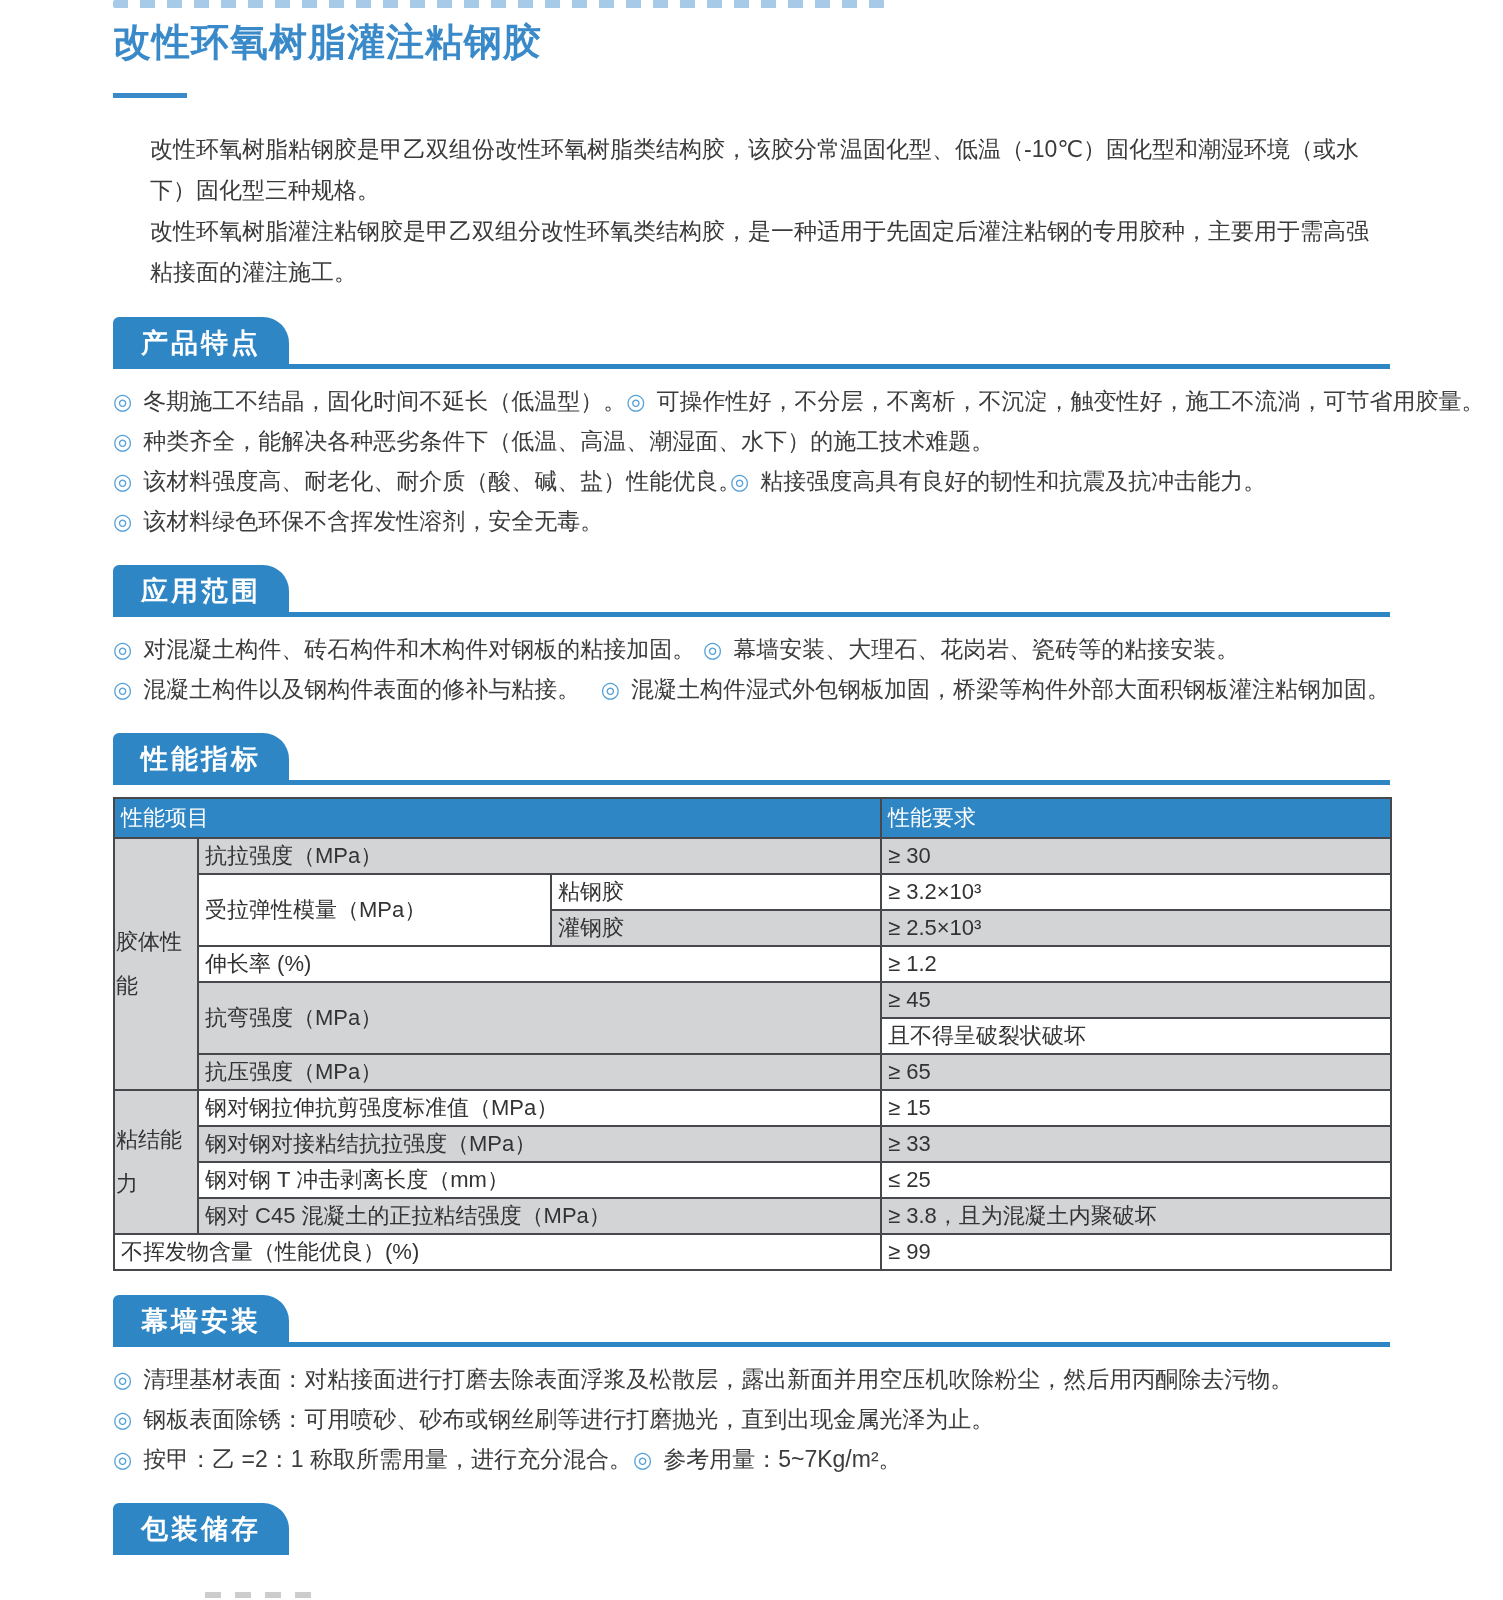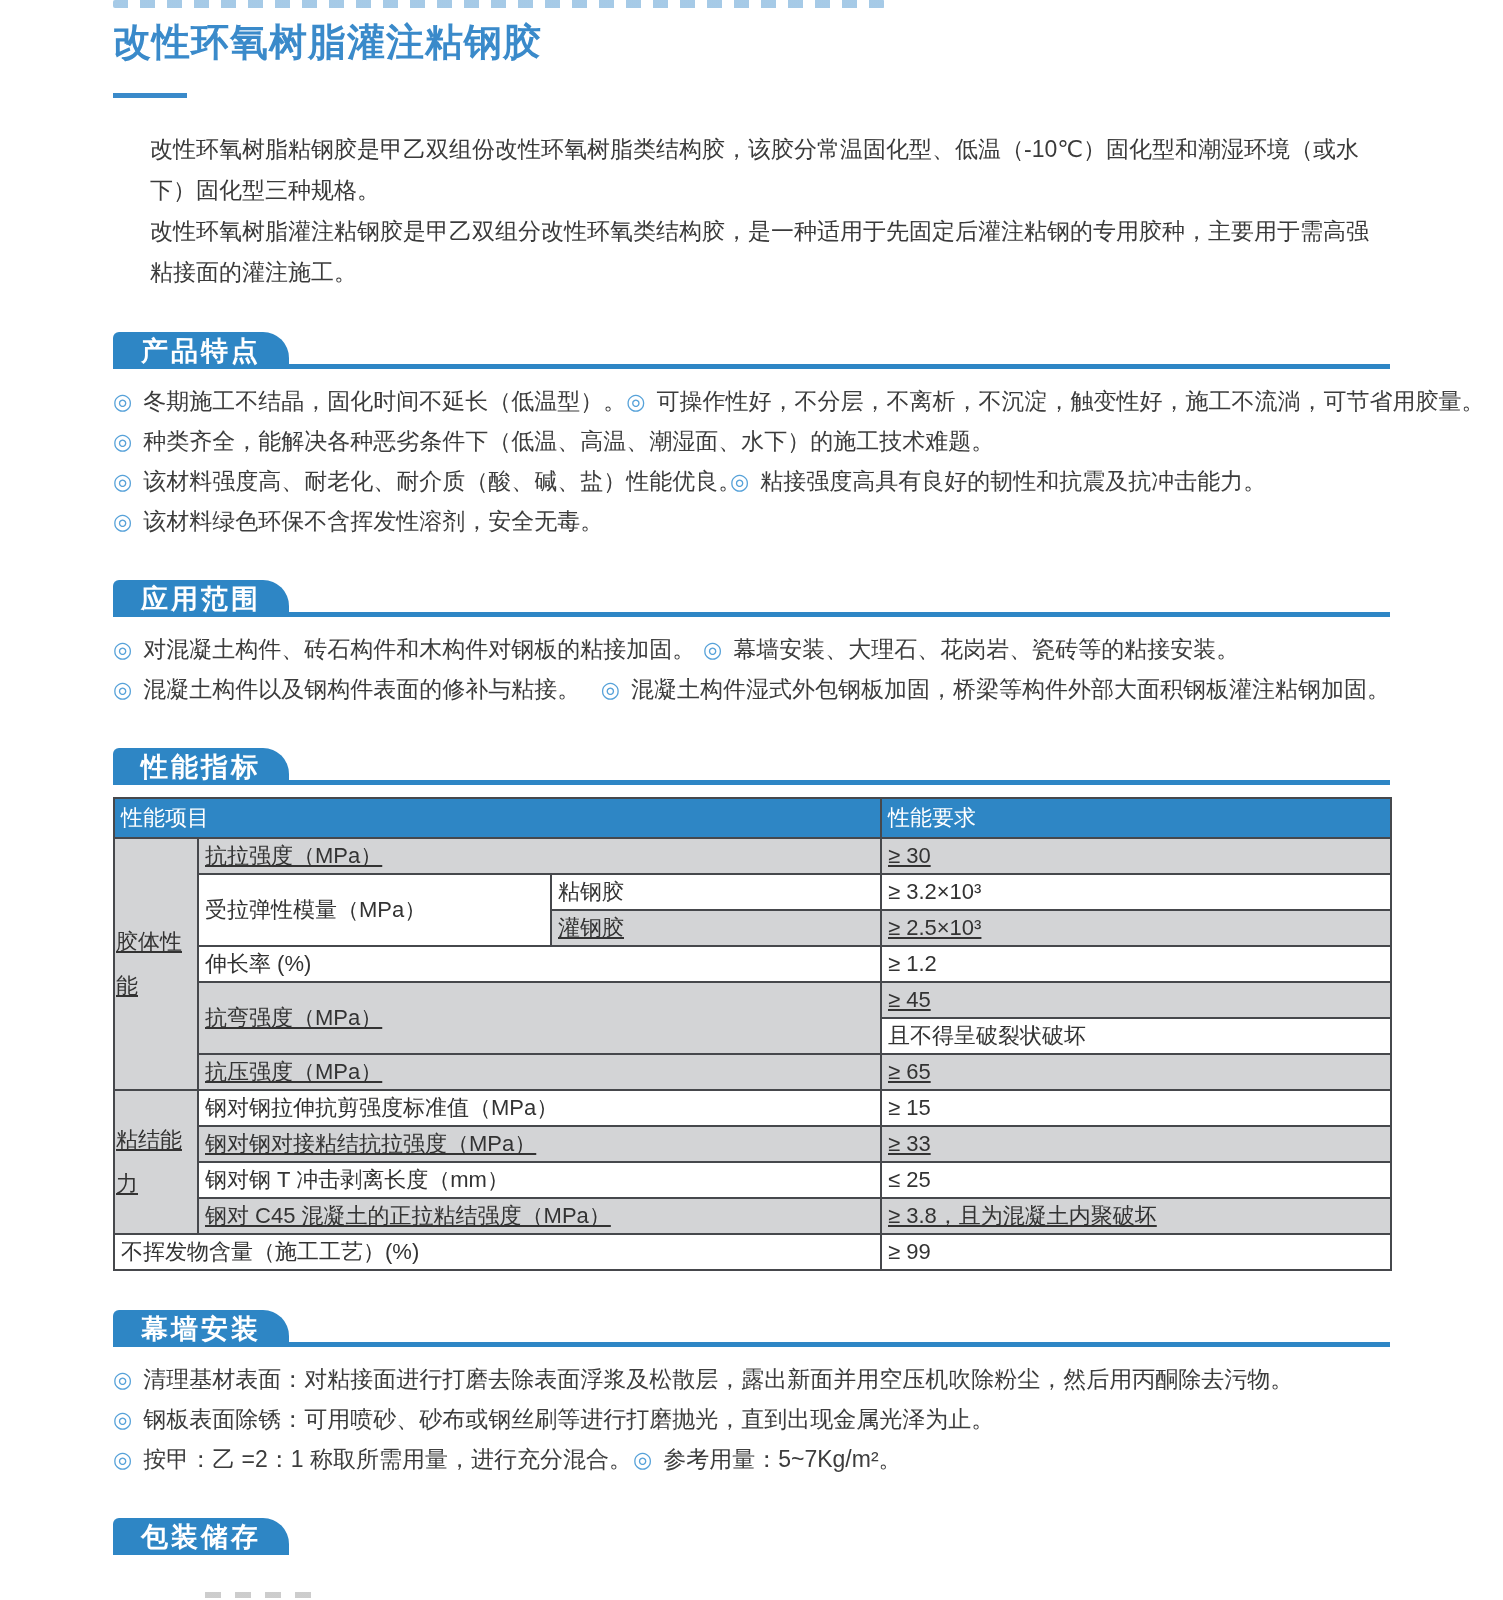--- a/index.html
+++ b/index.html
@@ -20,40 +20,40 @@
     background:repeating-linear-gradient(90deg,#5d9fd3 0 15px,transparent 15px 27px);
   }
   .page-title{margin:9px 0 0;font-size:38px;font-weight:bold;color:var(--title-blue);letter-spacing:1px;}
   .title-dash{width:74px;height:5px;background:var(--title-blue);margin-top:25px;}
   .intro-block{margin-top:31px;}
   .intro{margin:0;padding-left:37px;font-size:23px;line-height:41px;color:#3a3a3a;}
   .section{margin-top:26px;}
   .sec-head{position:relative;height:50px;}
   .sec-rule{position:absolute;left:0;right:0;bottom:0;height:5px;background:var(--accent);}
   .sec-tab{
-    position:absolute;left:0;bottom:0;height:37px;min-width:176px;box-sizing:border-box;
+    position:absolute;left:0;bottom:0;height:52px;min-width:176px;box-sizing:border-box;
     background:var(--accent);color:#fff;font-size:27px;font-weight:bold;letter-spacing:3px;
     display:flex;align-items:center;justify-content:center;padding:0 26px;
     border-radius:6px 26px 0 0;
   }
   .bullets{margin-top:12px;}
   .b-row{display:flex;align-items:center;height:40px;}
   .b-item{display:flex;align-items:baseline;font-size:23px;color:#3c3c3c;white-space:nowrap;}
   .b-icon{color:#57A2D9;margin-right:11px;font-size:22px;flex:0 0 auto;}
   .w520{width:520px;}
   .w617{width:617px;}
   .w590{width:590px;}
   .perf-caption{margin-top:20px;text-align:center;font-size:22px;color:#3b3b3b;}
   table.perf{border-collapse:collapse;width:1277px;margin-top:12px;table-layout:fixed;}
   .perf th,.perf td{
     border:2px solid var(--border-dark);height:34px;text-align:left;vertical-align:middle;
     font-size:22px;padding:0 6px;color:#333;font-weight:normal;line-height:30px;
   }
   .perf th{background:var(--accent);color:#ffffff;height:38px;}
-  .perf td.gray{background:var(--row-gray);text-decoration:underline;}
+  .perf td.gray{background:var(--row-gray);}
   .perf td.white{background:#ffffff;}
   .perf td.group{padding:0 1px;line-height:44px;}
   .bottom-crop{
     position:absolute;left:205px;top:1592px;width:120px;height:6px;opacity:.5;
     background:repeating-linear-gradient(90deg,#9a9a9a 0 16px,transparent 16px 30px);
   }
 </style>
 </head>
 <body>
 
@@ -197,21 +197,21 @@
       </tr>
       <tr>
         <td class="white" colspan="2">钢对钢 T 冲击剥离长度（mm）</td>
         <td class="white">≤ 25</td>
       </tr>
       <tr>
         <td class="gray" colspan="2">钢对 C45 混凝土的正拉粘结强度（MPa）</td>
         <td class="gray">≥ 3.8，且为混凝土内聚破坏</td>
       </tr>
       <tr>
-        <td class="white" colspan="3">不挥发物含量（施工工艺）(%)</td>
+        <td class="white" colspan="3">不挥发物含量（性能优良）(%)</td>
         <td class="white">≥ 99</td>
       </tr>
     </tbody>
       </table>
   </div>
 
   <div class="section">
     <div class="sec-head">
       <div class="sec-rule"></div>
       <div class="sec-tab">幕墙安装</div>

